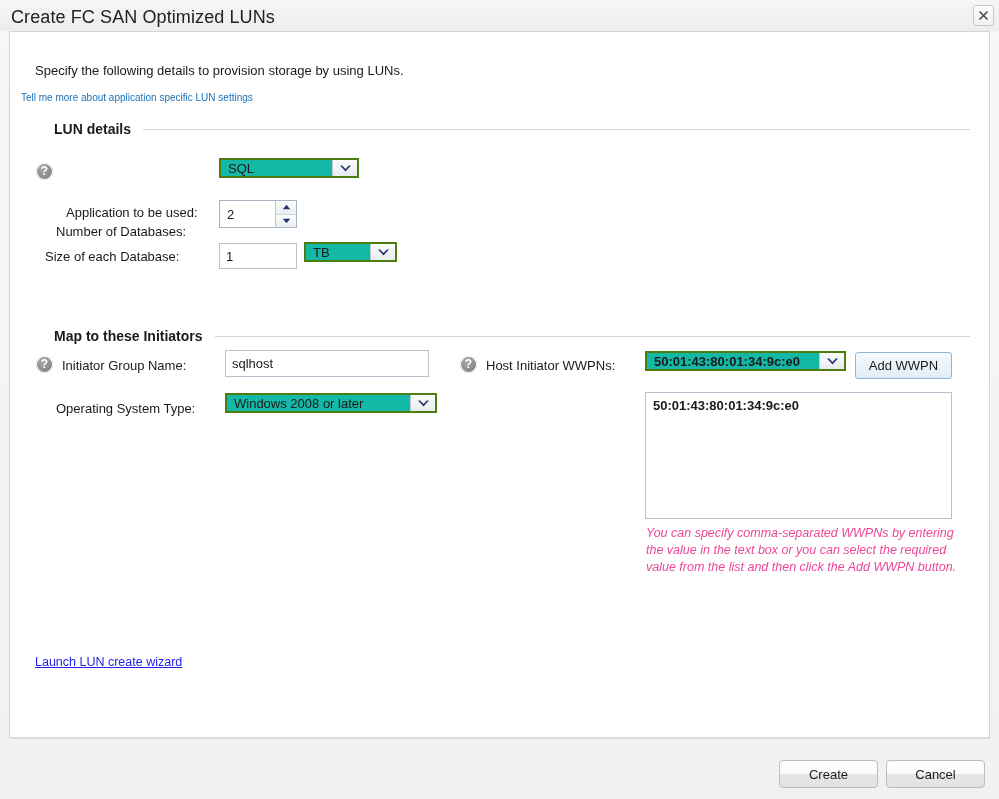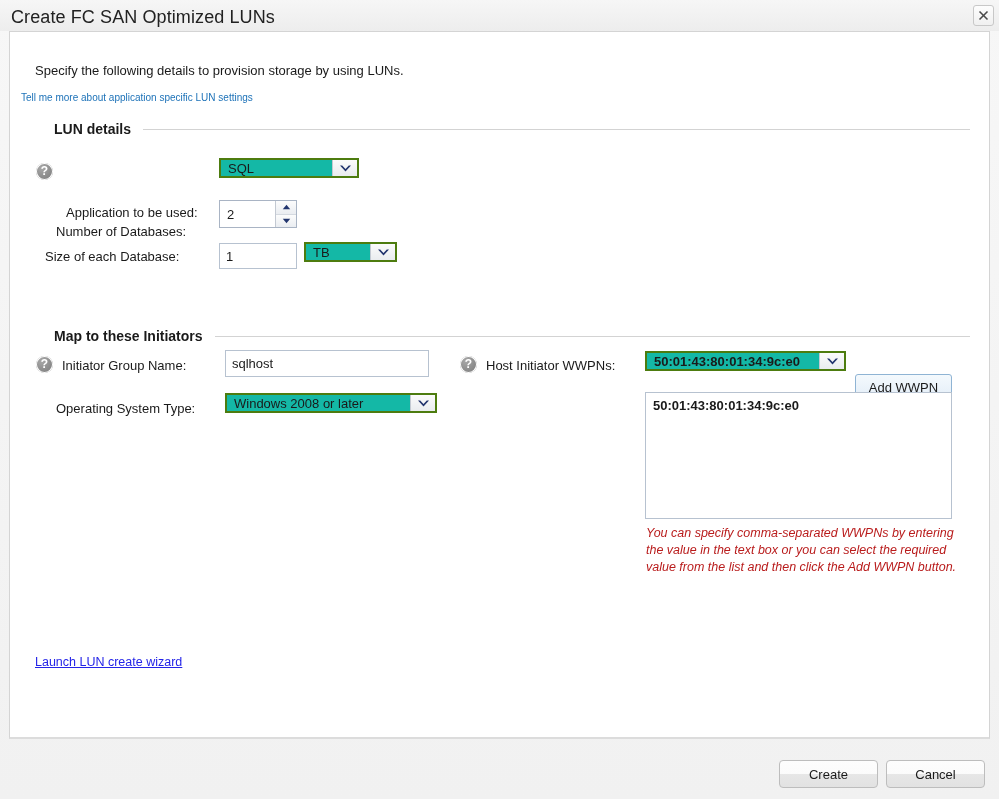--- a/index.html
+++ b/index.html
@@ -226,21 +226,20 @@
     border-radius: 3px;
     background: linear-gradient(to bottom, #f4f9fd 0%, #e2edf7 100%);
     font-family: "Liberation Sans", sans-serif;
     font-size: 13px;
     color: #1a1a1a;
     cursor: pointer;
     display: flex;
     align-items: center;
     justify-content: center;
     white-space: nowrap;
-    margin-top: 22px;
   }
 
   
   .listbox {
     position: absolute;
     box-sizing: border-box;
     border: 1px solid #b7c2d0;
     background: #ffffff;
     overflow: hidden;
   }
@@ -250,21 +249,21 @@
     color: #1a1a1a;
     padding: 5px 0 0 7px;
     white-space: nowrap;
     cursor: pointer;
   }
 
   .hint {
     position: absolute;
     font-size: 12.5px;
     font-style: italic;
-    color: #b91c1c;
+    color: #ec4899;
     line-height: 17px;
     width: 315px;
   }
 
   
   .wizard-link {
     position: absolute;
     left: 25px;
     top: 623px;
     font-size: 12.5px;

